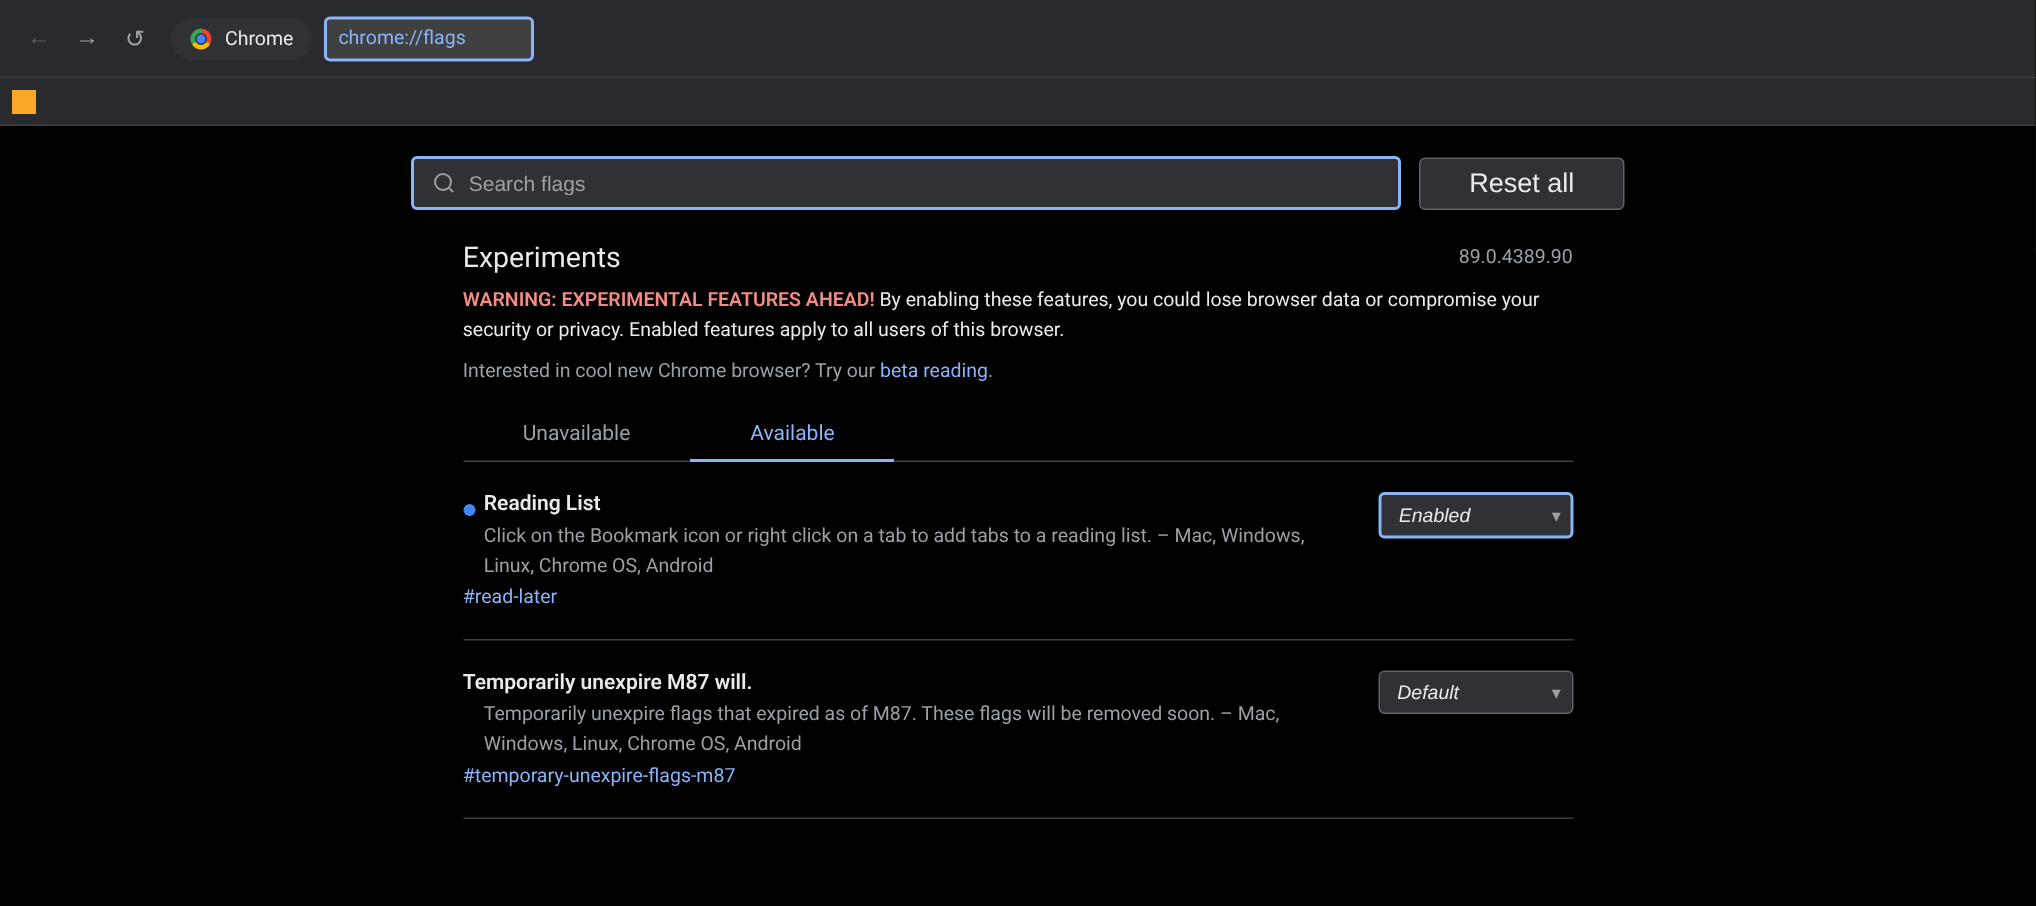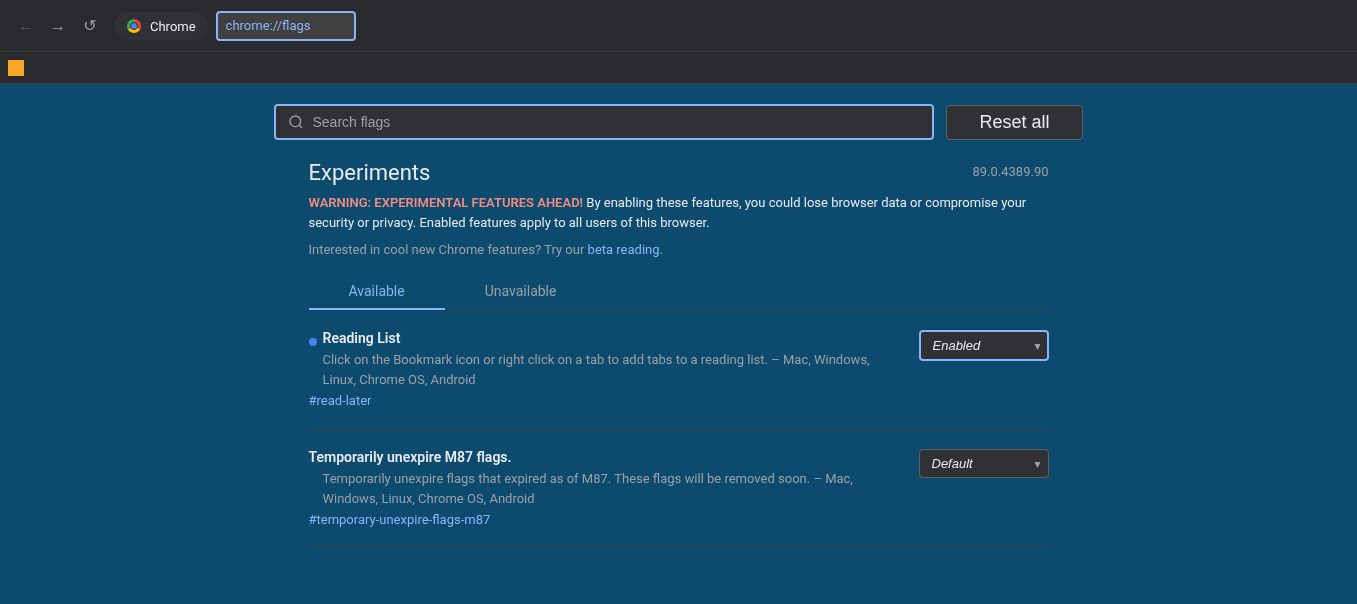--- a/index.html
+++ b/index.html
@@ -111,21 +111,21 @@
     }
     .bookmark-item {
       width: 16px;
       height: 16px;
       background: #f9a825;
       display: inline-block;
     }
 
     
     .main-content {
-      background: #0c4a6e;
+      background: #000000;
       display: flex;
       flex-direction: column;
       align-items: center;
       padding: 20px 0 0 0;
       height: calc(604px - 52px - 32px);
       overflow: hidden;
     }
 
     
     .search-bar-row {
@@ -183,21 +183,21 @@
       margin: 20px auto 0;
       padding: 0 20px;
     }
     .experiments-header {
       display: flex;
       justify-content: space-between;
       align-items: flex-start;
       margin-bottom: 8px;
     }
     .experiments-title {
-      font-size: 22px;
+      font-size: 19px;
       font-weight: 400;
       color: #e8eaed;
     }
     .version-text {
       color: #9aa0a6;
       font-size: 13px;
       margin-top: 4px;
     }
     .warning-block {
       margin-bottom: 10px;
@@ -373,26 +373,26 @@
       <span class="version-text">89.0.4389.90</span>
     </div>
 
     <div class="warning-block">
       <p class="warning-text">
         <span class="warning-label">WARNING: EXPERIMENTAL FEATURES AHEAD!</span><span> By enabling these features, you could lose browser data or compromise your security or privacy. Enabled features apply to all users of this browser.</span>
       </p>
     </div>
 
     <p class="interested-text">
-      <span>Interested in cool new Chrome features? Try our </span><a class="beta-link">beta reading</a><span>.</span>
+      <span>Interested in cool new Chrome browser? Try our </span><a class="beta-link">beta reading</a><span>.</span>
     </p>
 
     <div class="tabs-row">
+      <div class="tab-item">Unavailable</div>
       <div class="tab-item active">Available</div>
-      <div class="tab-item">Unavailable</div>
     </div>
 
     <div class="flags-list">
 
       <div class="flag-item">
         <div class="flag-left">
           <div class="flag-title-row">
             <span class="flag-dot"></span>
             <span class="flag-name">Reading List</span>
           </div>
@@ -405,21 +405,21 @@
             <option selected="">Enabled</option>
             <option>Disabled</option>
           </select>
           <span class="select-chevron">▾</span>
         </div>
       </div>
 
       <div class="flag-item">
         <div class="flag-left">
           <div class="flag-title-row">
-            <span class="flag-name">Temporarily unexpire M87 flags.</span>
+            <span class="flag-name">Temporarily unexpire M87 will.</span>
           </div>
           <p class="flag-desc">Temporarily unexpire flags that expired as of M87. These flags will be removed soon. – Mac, Windows, Linux, Chrome OS, Android</p>
           <a class="flag-link">#temporary-unexpire-flags-m87</a>
         </div>
         <div class="flag-select-wrapper">
           <select class="flag-select">
             <option selected="">Default</option>
             <option>Enabled</option>
             <option>Disabled</option>
           </select>

